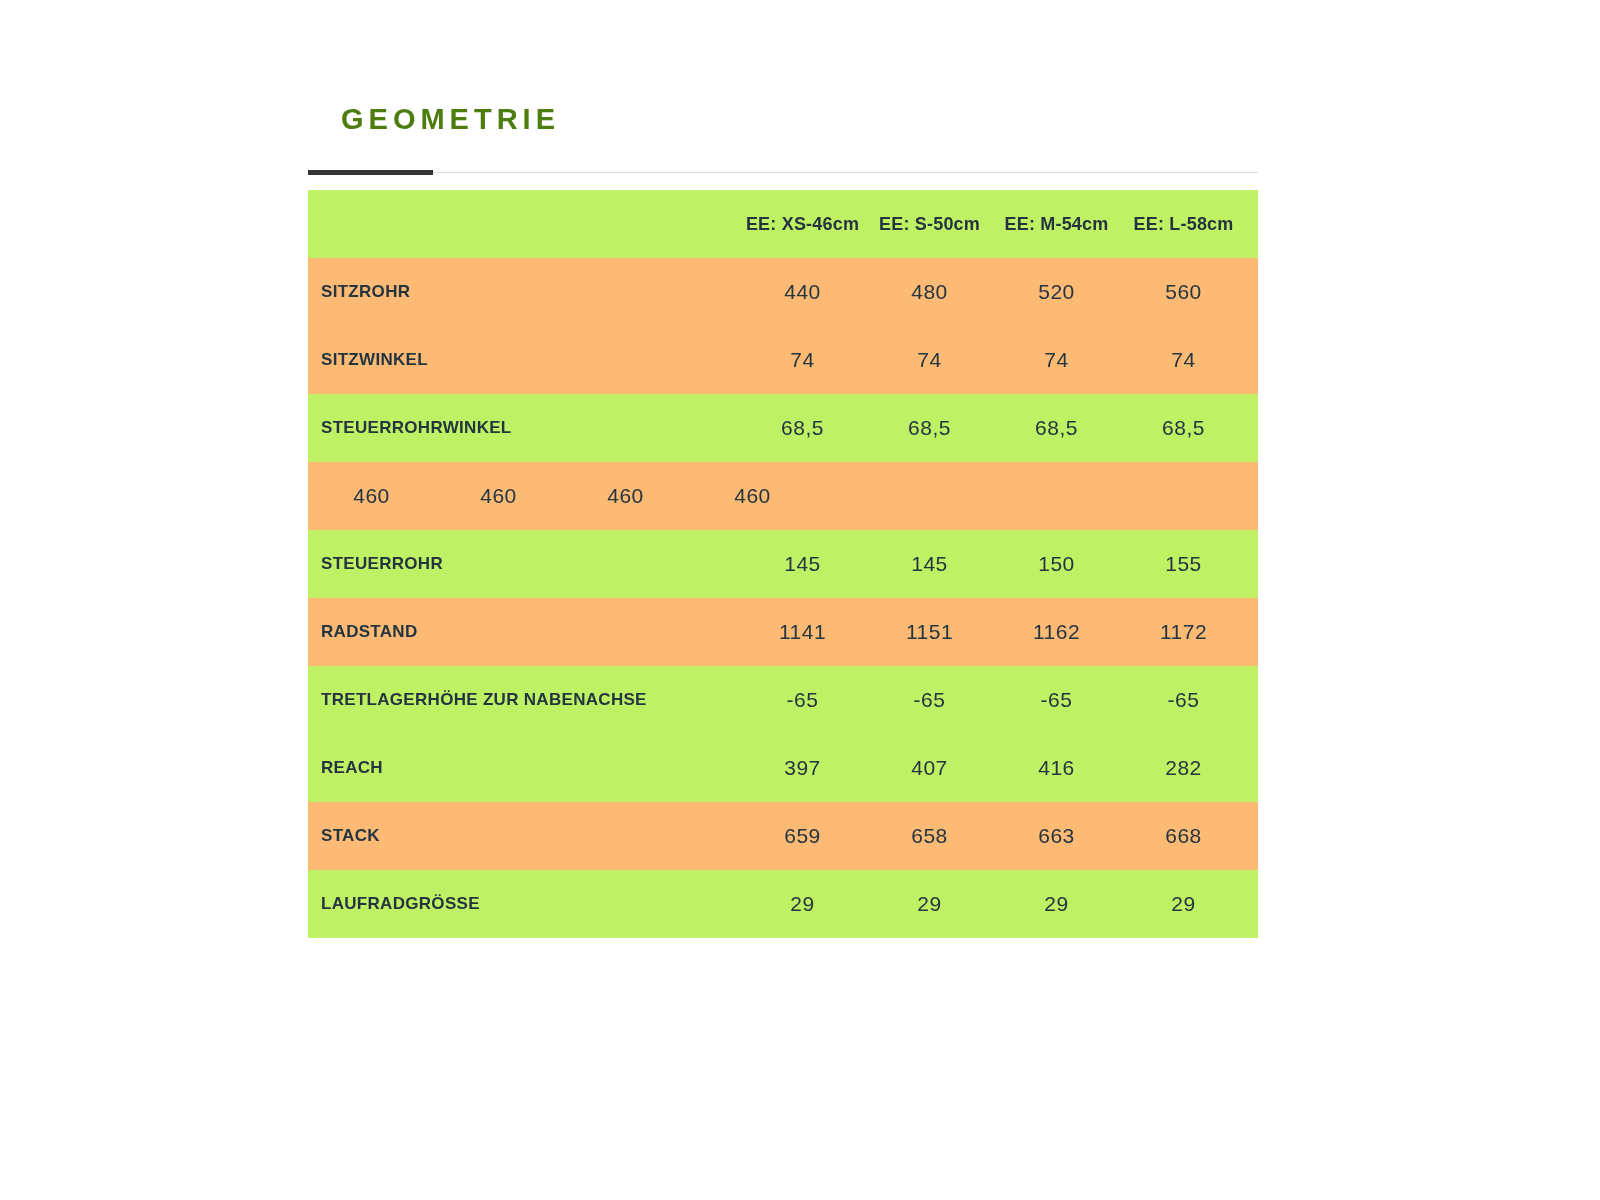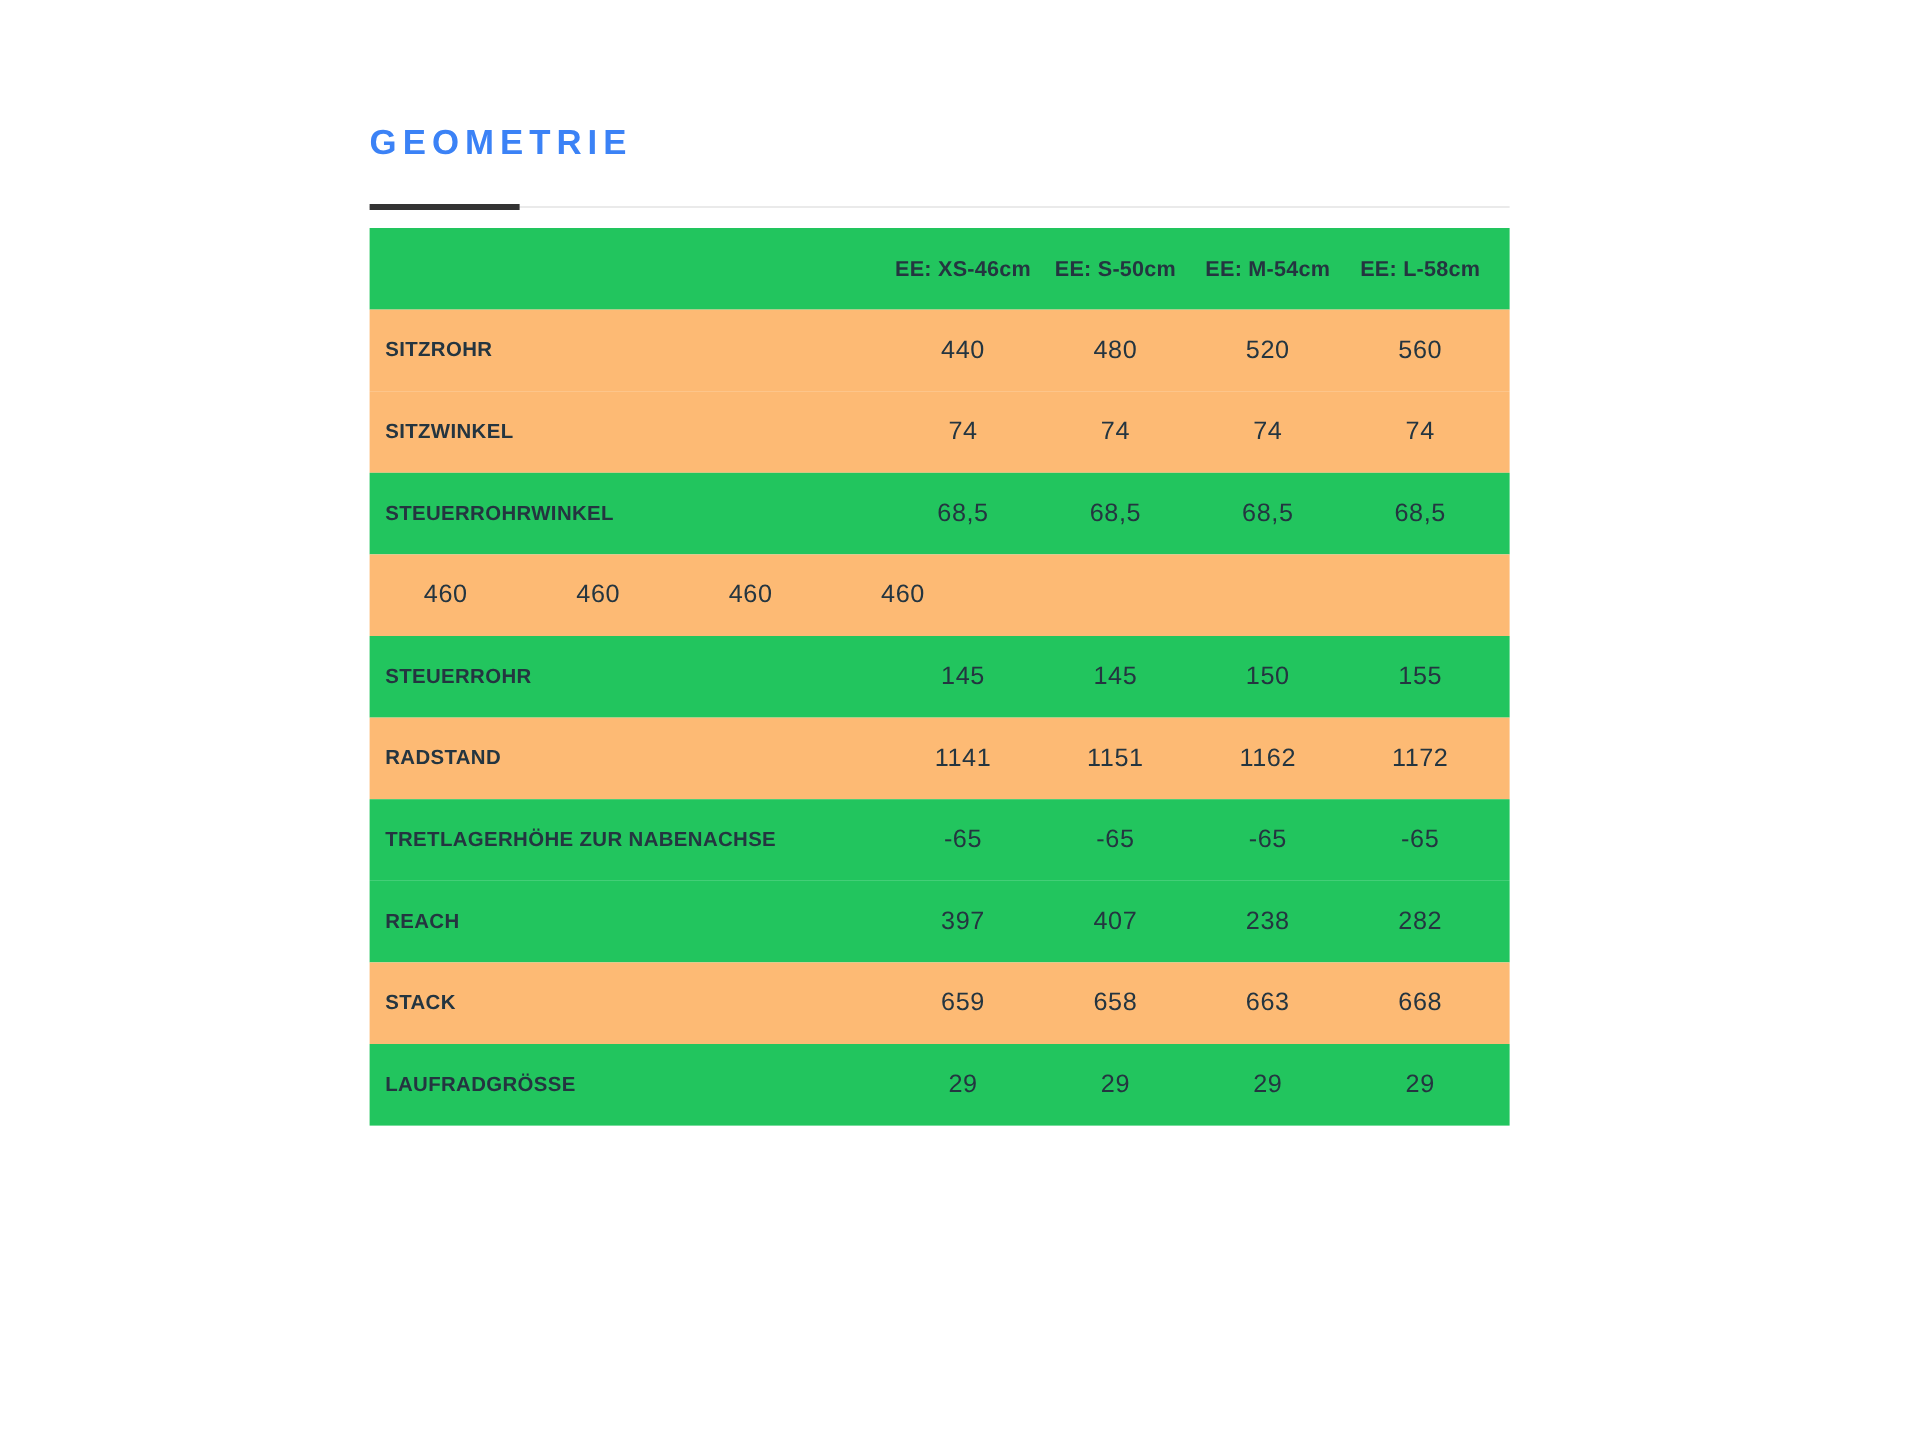--- a/index.html
+++ b/index.html
@@ -12,22 +12,23 @@
   .content {
     position: absolute;
     left: 308px;
     top: 105px;
     width: 950px;
   }
   .page-title {
     font-size: 29px;
     font-weight: bold;
     letter-spacing: 5px;
-    color: #3b82f6;
+    color: #4d7c0f;
     line-height: 29px;
+    margin-left: 33px;
   }
   .divider {
     position: relative;
     height: 5px;
     margin-top: 36px;
   }
   .divider .thin-line {
     position: absolute;
     left: 0; right: 0; top: 2px;
     height: 1px;
@@ -44,21 +45,21 @@
     margin-top: 15px;
     width: 950px;
   }
   .geo-row {
     display: flex;
     align-items: center;
     height: 68px;
     padding-right: 11px;
     background: #fdba74;
   }
-  .geo-row.striped { background: #22c55e; }
+  .geo-row.striped { background: #bef264; }
   .geo-row .label-cell {
     width: 431px;
     padding-left: 13px;
     font-size: 17px;
     font-weight: bold;
     letter-spacing: 0.3px;
     color: #243540;
     white-space: nowrap;
   }
   .geo-row .value-cell {
@@ -140,21 +141,21 @@
         <div class="label-cell">TRETLAGERHÖHE ZUR NABENACHSE</div>
         <div class="value-cell">-65</div>
         <div class="value-cell">-65</div>
         <div class="value-cell">-65</div>
         <div class="value-cell">-65</div>
       </div>
       <div class="geo-row striped">
         <div class="label-cell">REACH</div>
         <div class="value-cell">397</div>
         <div class="value-cell">407</div>
-        <div class="value-cell">238</div>
+        <div class="value-cell">416</div>
         <div class="value-cell">282</div>
       </div>
       <div class="geo-row">
         <div class="label-cell">STACK</div>
         <div class="value-cell">659</div>
         <div class="value-cell">658</div>
         <div class="value-cell">663</div>
         <div class="value-cell">668</div>
       </div>
       <div class="geo-row striped">

